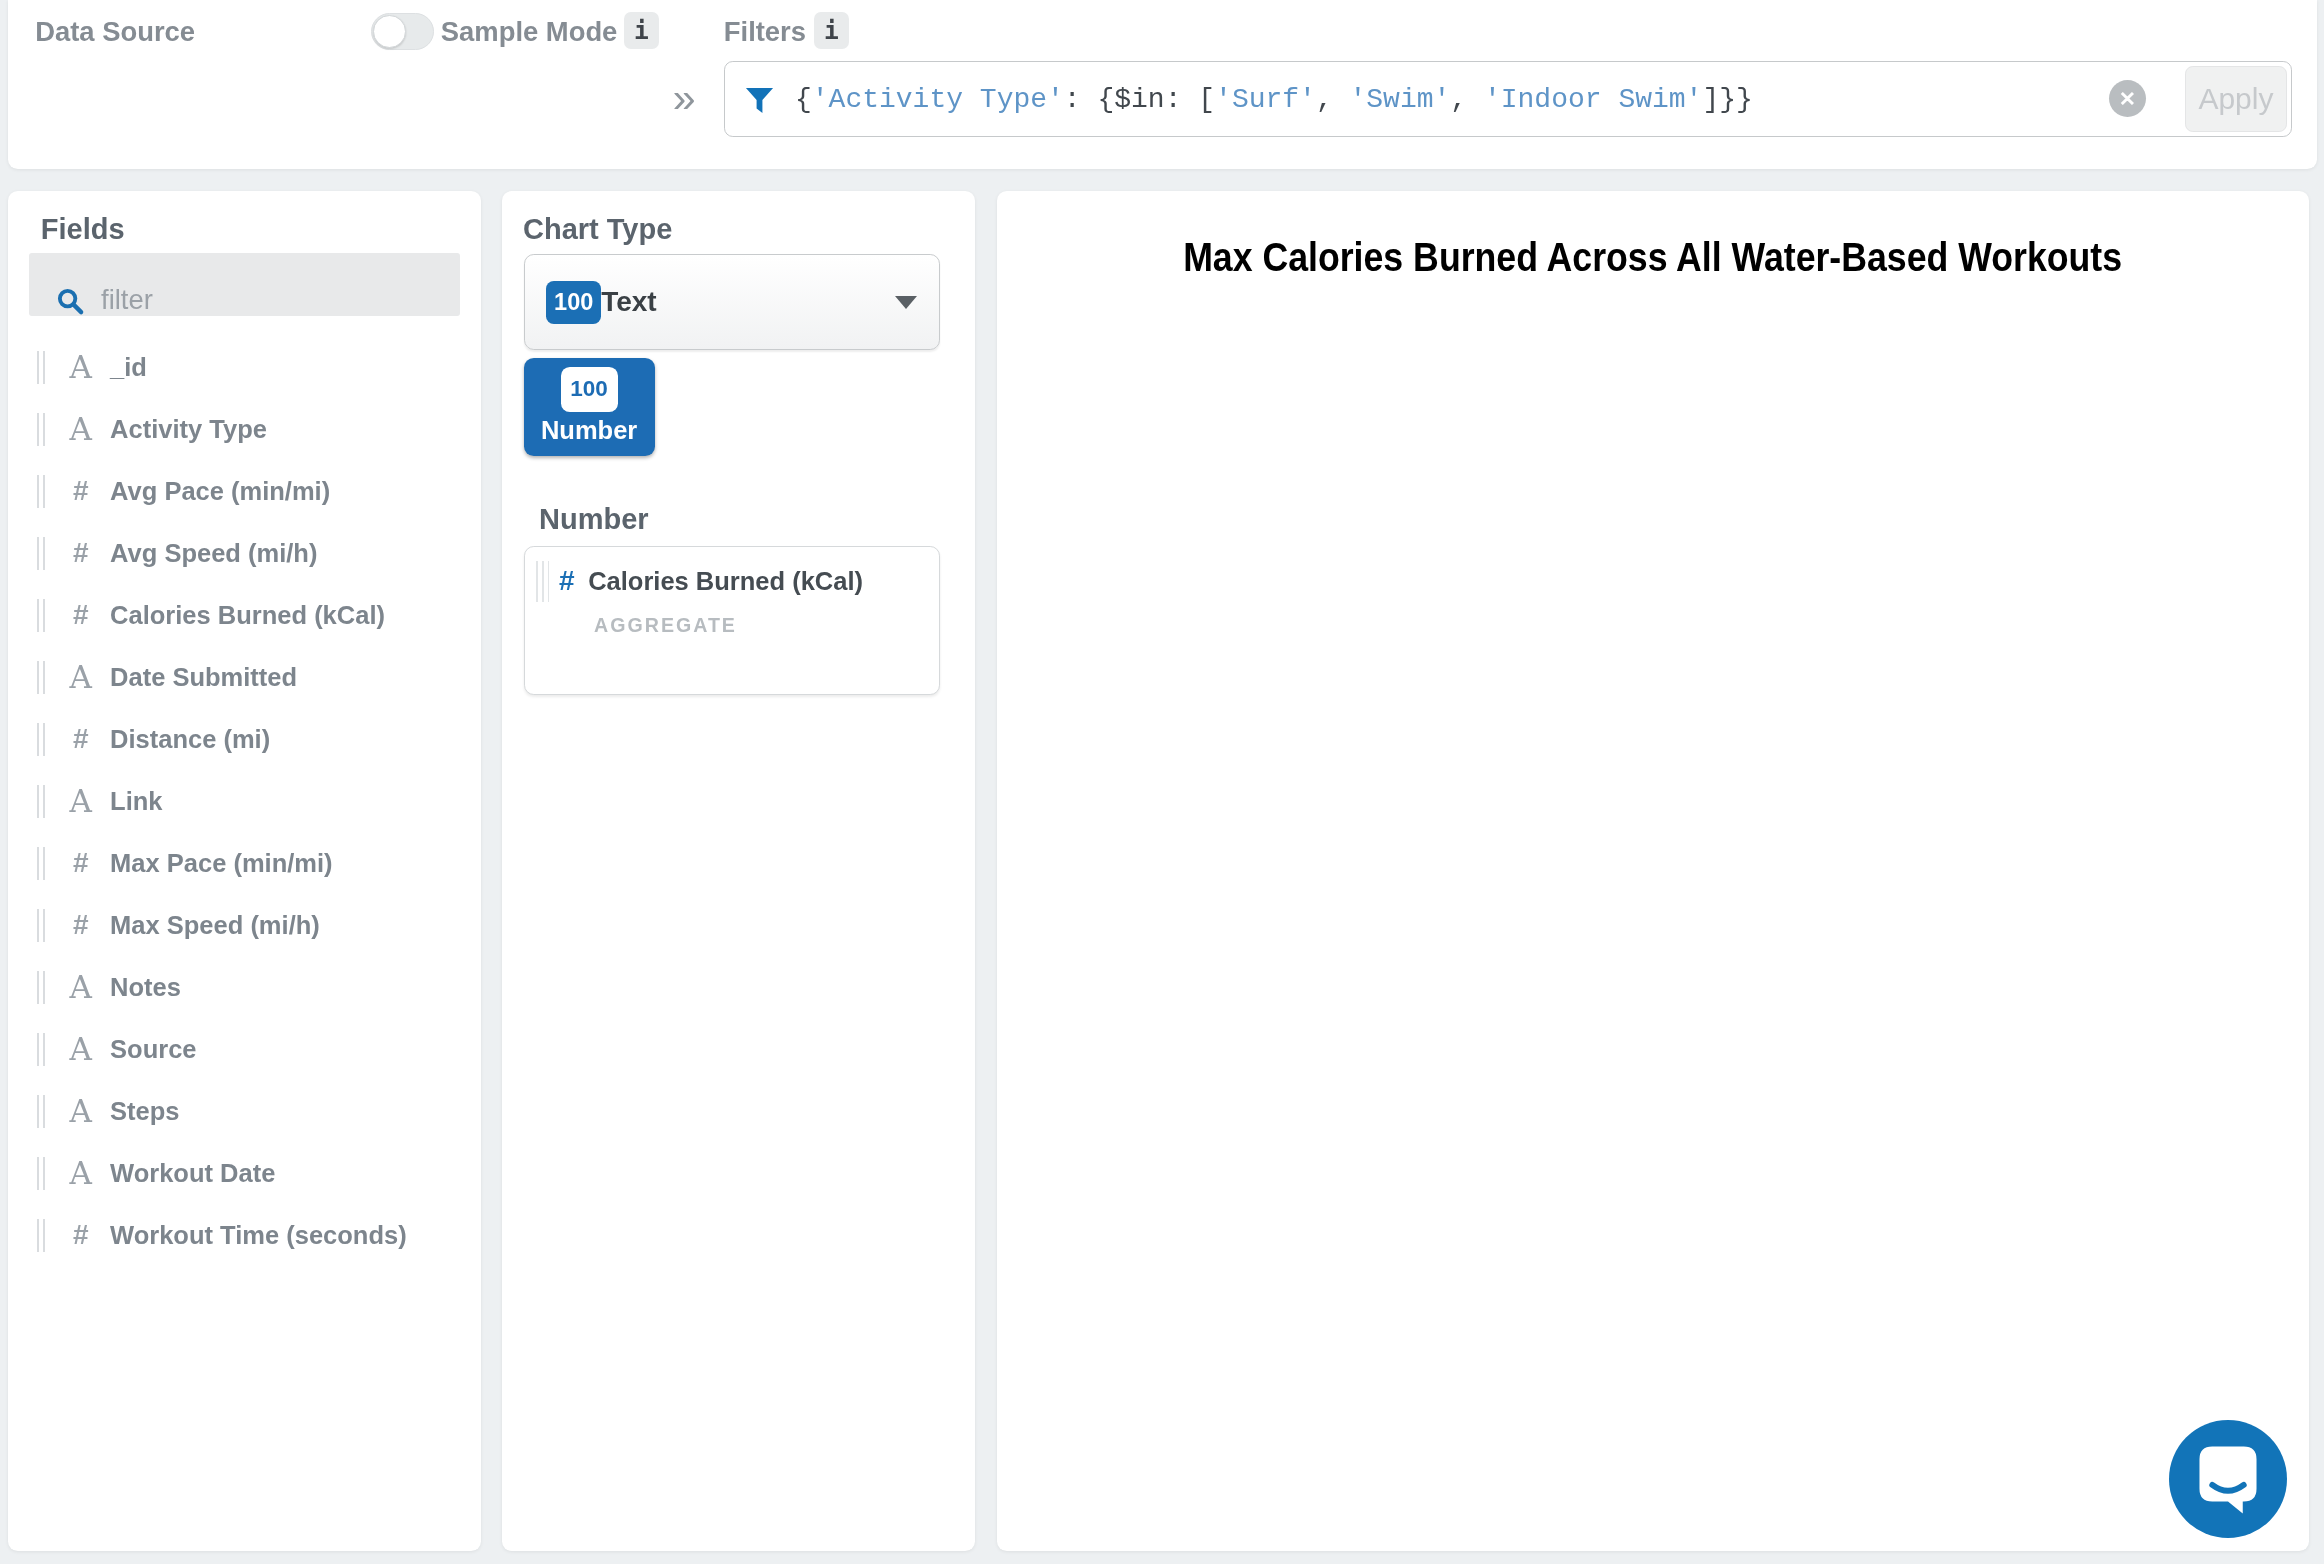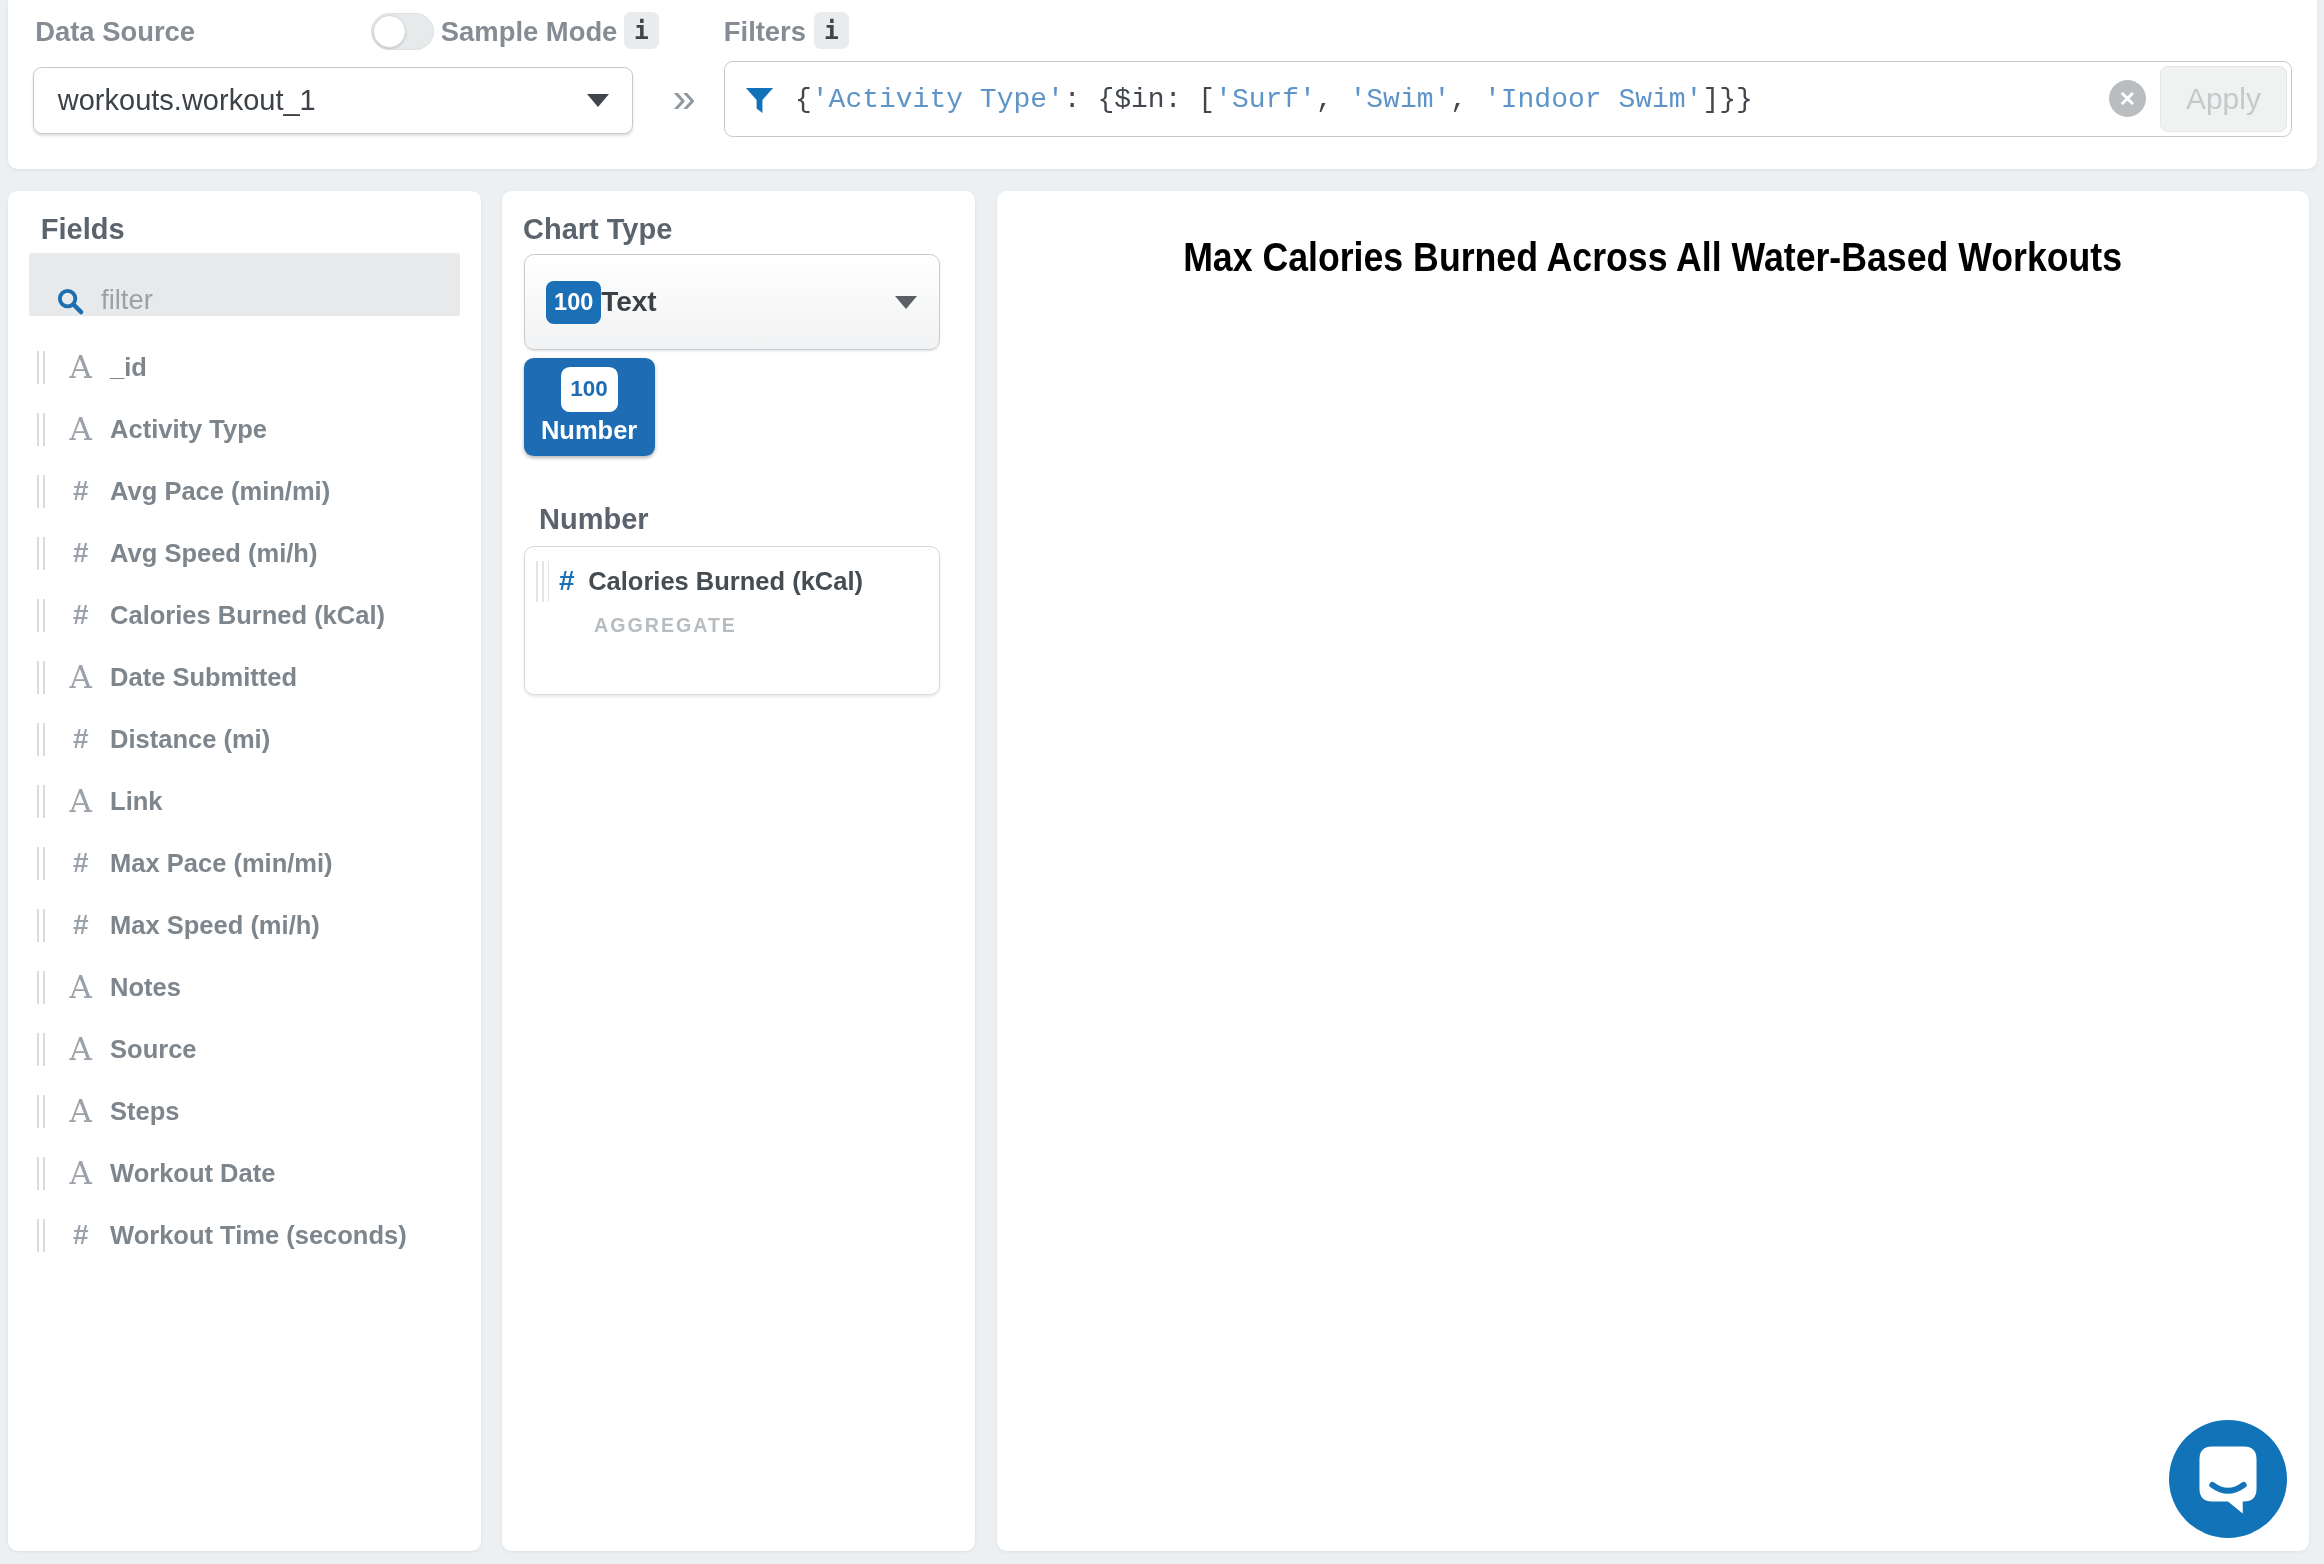--- a/index.html
+++ b/index.html
@@ -35,21 +35,21 @@
   .collapse{position:absolute;left:665px;top:78px;font-size:41px;color:#8f969c;cursor:pointer;line-height:1;}
   .filter-box{position:absolute;left:716px;top:61px;width:1568px;height:76px;background:#fff;border:1px solid #c6c9cb;border-radius:8.8px;
     display:flex;align-items:center;padding:0 147px 0 19.6px;cursor:text;}
   .funnel{flex:0 0 auto;margin-right:19.6px;margin-top:3.9px;}
   .code-line{font-family:"Liberation Mono","DejaVu Sans Mono",monospace;font-size:28px;white-space:nowrap;overflow:hidden;}
   .code-line .punct{color:var(--code-punct);}
   .code-line .string{color:var(--code-string);}
   .code-line .bracket{color:var(--code-punct);border-bottom:2.9px solid #565b60;padding-bottom:1px;}
   .clear-btn{position:absolute;right:145px;top:50%;margin-top:-18.6px;width:37px;height:37px;border-radius:50%;background:#b9bdc0;color:#fff;
     display:flex;align-items:center;justify-content:center;font-size:20.6px;font-weight:bold;cursor:pointer;}
-  .apply-btn{position:absolute;right:3.9px;top:3.9px;bottom:3.9px;width:127px;background:#f0f1f1;border:1px solid #e4e5e6;border-radius:7.8px;
+  .apply-btn{position:absolute;right:3.9px;top:3.9px;bottom:3.9px;width:102px;background:#f0f1f1;border:1px solid #e4e5e6;border-radius:7.8px;
     font-size:30px;color:#c6c9cc;display:flex;align-items:center;justify-content:center;cursor:default;font-family:"Liberation Sans",sans-serif;}
 
   
   .fields-panel{left:7.8px;top:191px;width:473px;height:1360px;}
   .panel-title{position:absolute;font-size:29px;font-weight:bold;color:#5b646d;}
   .fields-title{left:33px;top:21.6px;}
   .search-box{position:absolute;left:21.6px;top:62px;width:431px;height:63px;background:#e8e9ea;border-radius:2.9px;display:flex;align-items:flex-end;padding:0 27px;}
   .search-box svg{flex:0 0 auto;margin-right:15.7px;}
   .search-box input{border:none;outline:none;background:transparent;font-size:27.4px;color:#4a5056;width:100%;font-family:"Liberation Sans",sans-serif;}
   .search-box input::placeholder{color:#9ba1a7;}
@@ -105,24 +105,20 @@
 
   <div class="card topbar">
     <span class="h-label lbl-datasource">Data Source</span>
 
     <div class="toggle">
       <div class="knob"></div>
     </div>
     <span class="h-label lbl-samplemode">Sample Mode</span>
     <span class="info-badge info-1">i</span>
 
-    <div class="ds-select">
-      <span class="val">workouts.workout_1</span>
-      <span class="caret"></span>
-    </div>
 
     <span class="collapse">»</span>
 
     <span class="h-label lbl-filters">Filters</span>
     <span class="info-badge info-2">i</span>
 
     <div class="filter-box">
       <svg class="funnel" width="31" height="31" viewBox="0 0 32 32">
         <path d="M2 3 L30 3 L19 15.5 L19 29 L13 24.3 L13 15.5 Z" fill="#1272b8"></path>
       </svg>

